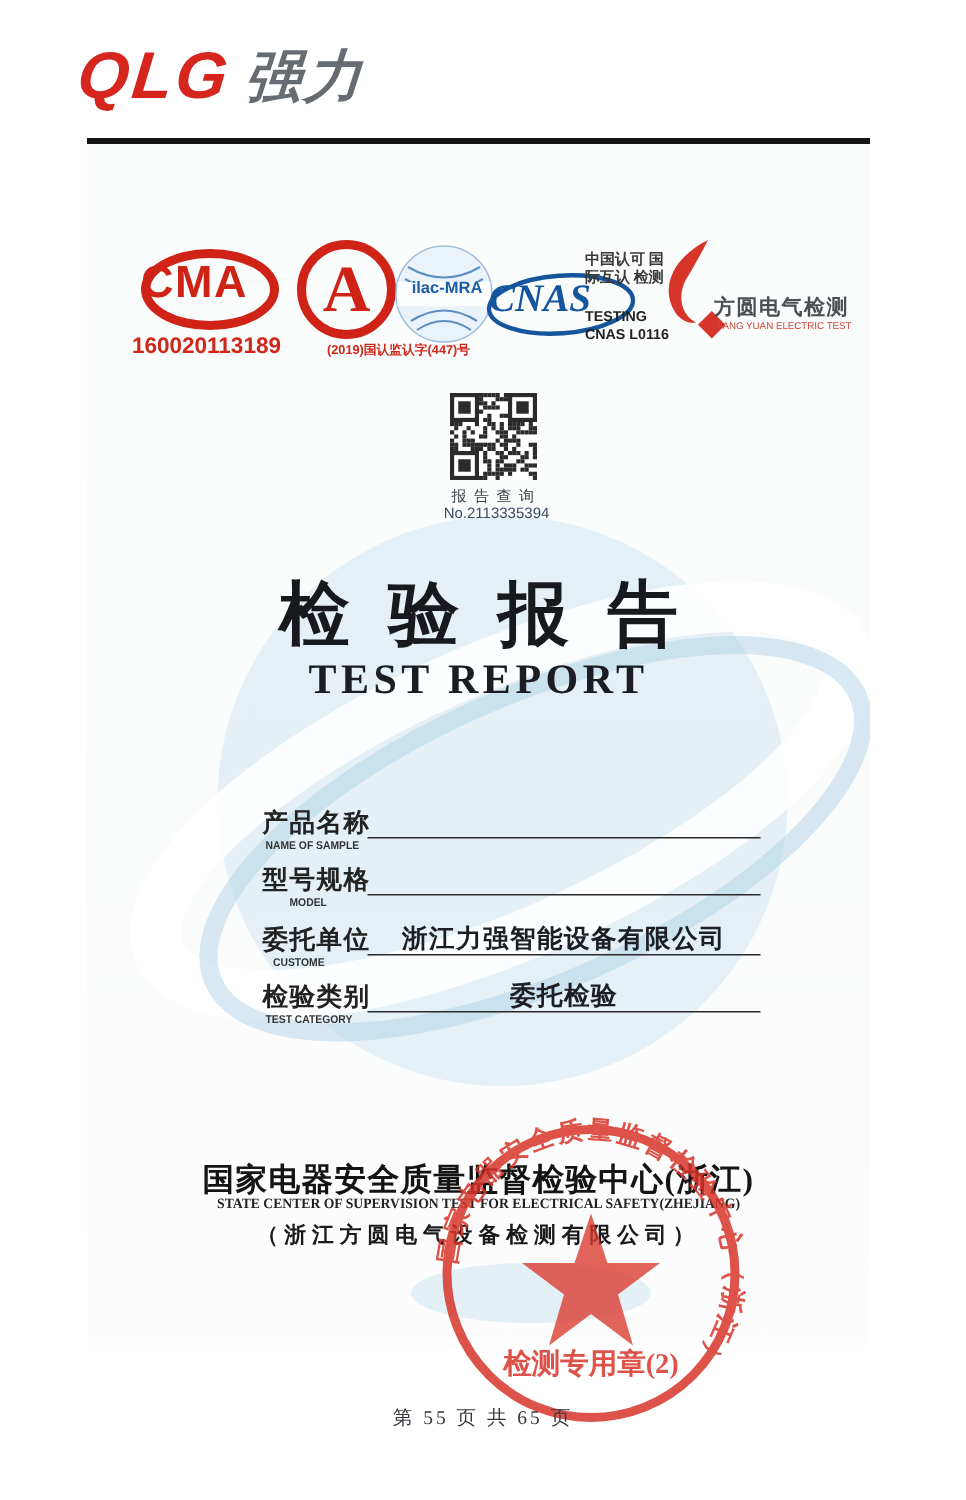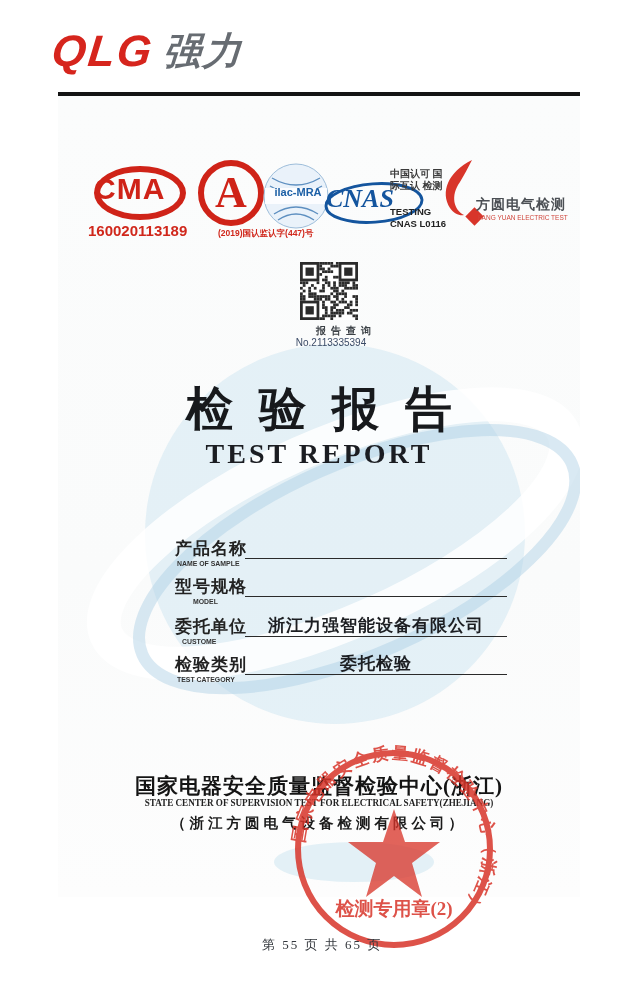--- a/index.html
+++ b/index.html
@@ -44,22 +44,22 @@
             font-style:italic;letter-spacing:0px;}
   .cnas-cnlines{left:332px;top:72px;width:60px;color:#3a3a3a;font-size:10px;font-weight:bold;line-height:12px;}
   .cnas-testing{left:332px;top:110px;width:80px;color:#222;font-family:"Liberation Sans",sans-serif;
                 font-weight:bold;font-size:9.5px;line-height:12px;}
   .fy-logo{left:380px;top:62px;}
   .fy-name{left:418px;top:100px;width:110px;color:#4b4f54;font-weight:bold;font-size:14px;letter-spacing:1px;}
   .fy-en{left:420px;top:118px;width:110px;color:#d0463c;font-size:6.5px;font-family:"Liberation Sans",sans-serif;}
 
   
   .qr{left:242px;top:166px;}
-  .qr-caption{left:228px;top:228px;width:90px;text-align:right;color:#3c4146;
-              font-weight:bold;font-size:10px;letter-spacing:5px;}
+  .qr-caption{left:228px;top:228px;width:90px;text-align:center;color:#3c4146;
+              font-weight:normal;font-size:10px;letter-spacing:5px;}
   .qr-number{left:218px;top:241px;width:110px;text-align:center;color:#3a4a66;
              font-family:"Liberation Sans",sans-serif;font-size:10px;}
 
   
   .title-cn{left:0;top:282px;width:522px;text-align:center;color:#17191c;
             font-weight:bold;font-size:47px;letter-spacing:26px;text-indent:26px;}
   .title-en{left:0;top:342px;width:522px;text-align:center;color:#1b1d22;
             font-weight:bold;font-size:28px;letter-spacing:3px;}
 
   

